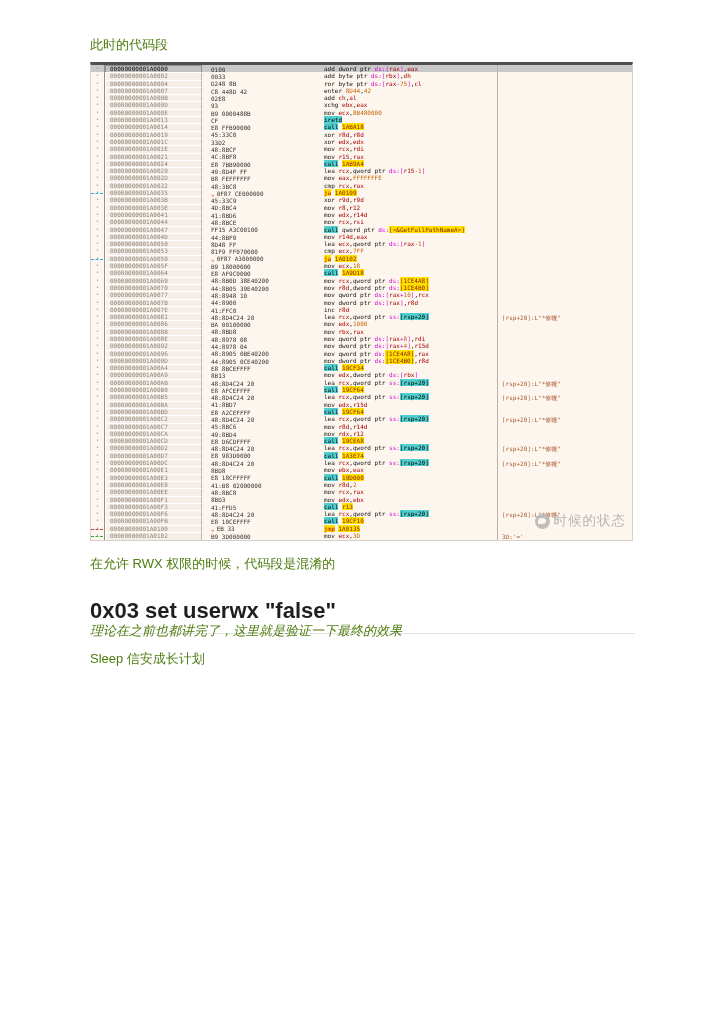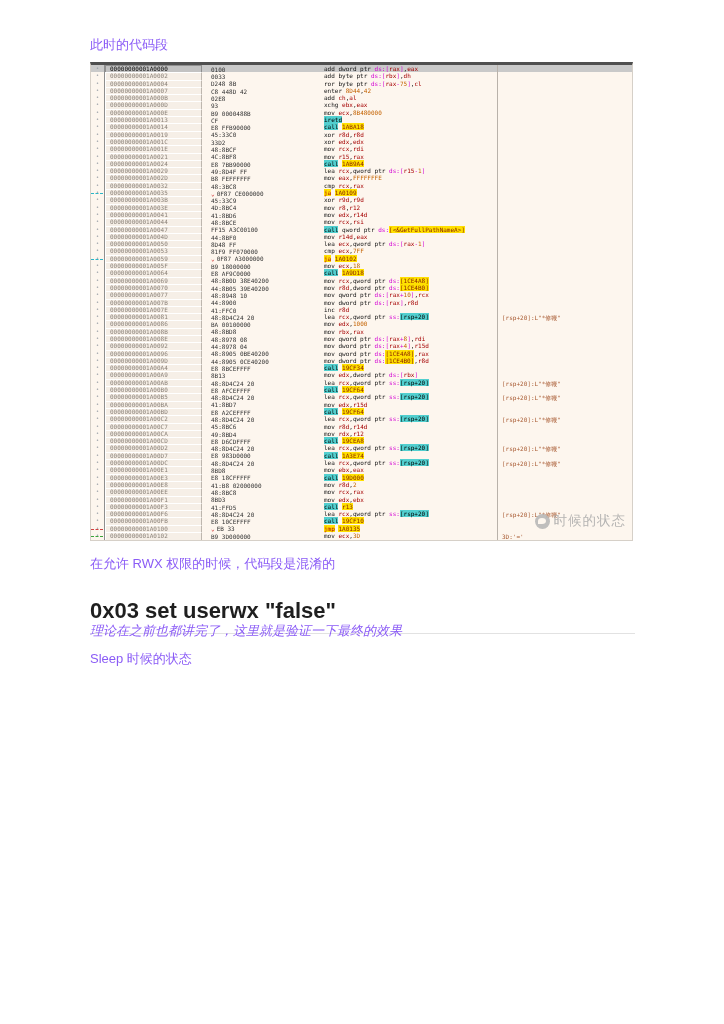--- a/index.html
+++ b/index.html
@@ -1,18 +1,18 @@
 <!DOCTYPE html>
 <html><head>
 <meta charset="utf-8">
 <style>
   html,body{margin:0;padding:0;background:#ffffff;}
   body{width:724px;height:1024px;position:relative;font-family:"Liberation Sans","DejaVu Sans",sans-serif;color:#3d3d3d;}
   .content{position:absolute;left:90px;top:0;width:545px;}
-  .para{font-size:13px;line-height:18px;color:#8b5cf6;}
+  .para{font-size:13px;line-height:18px;color:#4d7c0f;}
   .para-top{position:absolute;top:36px;left:0;}
   .shot{position:absolute;top:62px;left:0;width:543px;height:479px;background:#fdf6ee;border:1px solid #d6d0c8;border-top:3px solid #4f4f4f;box-sizing:border-box;overflow:hidden;}
   .disasm{font-family:"DejaVu Sans Mono",monospace;font-size:6px;line-height:7.3px;white-space:pre;color:#141414;}
   .drow{display:grid;grid-template-columns:14px 97px 119px 177px auto;height:7.3px;align-items:center;}
   .drow.sel{background:#c9c9c9;}
   .c-gut{position:relative;height:100%;border-right:1px solid #8f8f8f;color:#939aa3;font-size:5px;text-align:center;line-height:7.3px;}
   .c-gut .ar{position:absolute;left:0;top:50%;width:12px;border-top:1px dashed #29b6c8;}
   .c-gut .ar.rd{border-top-color:#d04040;}
   .c-gut .ar.gr{border-top-color:#3aa43a;}
   .c-addr{color:#8a8178;padding-left:4px;background:#f6efe7;border:1px solid;border-color:#ffffff #bdb6ae #bdb6ae #ffffff;height:100%;box-sizing:border-box;line-height:6.8px;}
@@ -46,14 +46,14 @@
     <div class="disasm" id="disasm"><div class="drow sel"><span class="c-gut">•</span><span class="c-addr">00000000001A0000</span><span class="c-bytes">0100</span><span class="c-ins">add dword ptr <span class="t-pun">ds</span><span class="t-pun">:</span><span class="t-pun">[</span><span class="t-reg">rax</span><span class="t-pun">]</span>,<span class="t-reg">eax</span></span><span class="c-com"></span></div><div class="drow"><span class="c-gut">•</span><span class="c-addr">00000000001A0002</span><span class="c-bytes">0033</span><span class="c-ins">add byte ptr <span class="t-pun">ds</span><span class="t-pun">:</span><span class="t-pun">[</span><span class="t-reg">rbx</span><span class="t-pun">]</span>,<span class="t-reg">dh</span></span><span class="c-com"></span></div><div class="drow"><span class="c-gut">•</span><span class="c-addr">00000000001A0004</span><span class="c-bytes">D248 8B</span><span class="c-ins">ror byte ptr <span class="t-pun">ds</span><span class="t-pun">:</span><span class="t-pun">[</span><span class="t-reg">rax</span><span class="t-pun">-</span><span class="t-num">75</span><span class="t-pun">]</span>,<span class="t-reg">cl</span></span><span class="c-com"></span></div><div class="drow"><span class="c-gut">•</span><span class="c-addr">00000000001A0007</span><span class="c-bytes">C8 448D 42</span><span class="c-ins">enter <span class="t-num">8D44</span>,<span class="t-num">42</span></span><span class="c-com"></span></div><div class="drow"><span class="c-gut">•</span><span class="c-addr">00000000001A000B</span><span class="c-bytes">02E8</span><span class="c-ins">add <span class="t-reg">ch</span>,<span class="t-reg">al</span></span><span class="c-com"></span></div><div class="drow"><span class="c-gut">•</span><span class="c-addr">00000000001A000D</span><span class="c-bytes">93</span><span class="c-ins">xchg <span class="t-reg">ebx</span>,<span class="t-reg">eax</span></span><span class="c-com"></span></div><div class="drow"><span class="c-gut">•</span><span class="c-addr">00000000001A000E</span><span class="c-bytes">B9 0000488B</span><span class="c-ins">mov <span class="t-reg">ecx</span>,<span class="t-num">8B480000</span></span><span class="c-com"></span></div><div class="drow"><span class="c-gut">•</span><span class="c-addr">00000000001A0013</span><span class="c-bytes">CF</span><span class="c-ins"><span class="m-call">iretd</span></span><span class="c-com"></span></div><div class="drow"><span class="c-gut">•</span><span class="c-addr">00000000001A0014</span><span class="c-bytes">E8 FFB90000</span><span class="c-ins"><span class="m-call">call</span> <span class="t-yb">1ABA18</span></span><span class="c-com"></span></div><div class="drow"><span class="c-gut">•</span><span class="c-addr">00000000001A0019</span><span class="c-bytes">45:33C0</span><span class="c-ins">xor <span class="t-reg">r8d</span>,<span class="t-reg">r8d</span></span><span class="c-com"></span></div><div class="drow"><span class="c-gut">•</span><span class="c-addr">00000000001A001C</span><span class="c-bytes">33D2</span><span class="c-ins">xor <span class="t-reg">edx</span>,<span class="t-reg">edx</span></span><span class="c-com"></span></div><div class="drow"><span class="c-gut">•</span><span class="c-addr">00000000001A001E</span><span class="c-bytes">48:8BCF</span><span class="c-ins">mov <span class="t-reg">rcx</span>,<span class="t-reg">rdi</span></span><span class="c-com"></span></div><div class="drow"><span class="c-gut">•</span><span class="c-addr">00000000001A0021</span><span class="c-bytes">4C:8BF8</span><span class="c-ins">mov <span class="t-reg">r15</span>,<span class="t-reg">rax</span></span><span class="c-com"></span></div><div class="drow"><span class="c-gut">•</span><span class="c-addr">00000000001A0024</span><span class="c-bytes">E8 7BB90000</span><span class="c-ins"><span class="m-call">call</span> <span class="t-yb">1AB9A4</span></span><span class="c-com"></span></div><div class="drow"><span class="c-gut">•</span><span class="c-addr">00000000001A0029</span><span class="c-bytes">49:8D4F FF</span><span class="c-ins">lea <span class="t-reg">rcx</span>,qword ptr <span class="t-pun">ds</span><span class="t-pun">:</span><span class="t-pun">[</span><span class="t-reg">r15</span><span class="t-pun">-</span><span class="t-num">1</span><span class="t-pun">]</span></span><span class="c-com"></span></div><div class="drow"><span class="c-gut">•</span><span class="c-addr">00000000001A002D</span><span class="c-bytes">B8 FEFFFFFF</span><span class="c-ins">mov <span class="t-reg">eax</span>,<span class="t-num">FFFFFFFE</span></span><span class="c-com"></span></div><div class="drow"><span class="c-gut">•</span><span class="c-addr">00000000001A0032</span><span class="c-bytes">48:3BC8</span><span class="c-ins">cmp <span class="t-reg">rcx</span>,<span class="t-reg">rax</span></span><span class="c-com"></span></div><div class="drow"><span class="c-gut"><i class="ar"></i>•</span><span class="c-addr">00000000001A0035</span><span class="c-bytes"><span class="jd">⌄</span>0F87 CE000000</span><span class="c-ins"><span class="m-jmp">ja</span> <span class="t-yb">1A0109</span></span><span class="c-com"></span></div><div class="drow"><span class="c-gut">•</span><span class="c-addr">00000000001A003B</span><span class="c-bytes">45:33C9</span><span class="c-ins">xor <span class="t-reg">r9d</span>,<span class="t-reg">r9d</span></span><span class="c-com"></span></div><div class="drow"><span class="c-gut">•</span><span class="c-addr">00000000001A003E</span><span class="c-bytes">4D:8BC4</span><span class="c-ins">mov <span class="t-reg">r8</span>,<span class="t-reg">r12</span></span><span class="c-com"></span></div><div class="drow"><span class="c-gut">•</span><span class="c-addr">00000000001A0041</span><span class="c-bytes">41:8BD6</span><span class="c-ins">mov <span class="t-reg">edx</span>,<span class="t-reg">r14d</span></span><span class="c-com"></span></div><div class="drow"><span class="c-gut">•</span><span class="c-addr">00000000001A0044</span><span class="c-bytes">48:8BCE</span><span class="c-ins">mov <span class="t-reg">rcx</span>,<span class="t-reg">rsi</span></span><span class="c-com"></span></div><div class="drow"><span class="c-gut">•</span><span class="c-addr">00000000001A0047</span><span class="c-bytes">FF15 A3C00100</span><span class="c-ins"><span class="m-call">call</span> qword ptr <span class="t-pun">ds</span><span class="t-pun">:</span><span class="t-yb">[&lt;&amp;GetFullPathNameA&gt;]</span></span><span class="c-com"></span></div><div class="drow"><span class="c-gut">•</span><span class="c-addr">00000000001A004D</span><span class="c-bytes">44:8BF0</span><span class="c-ins">mov <span class="t-reg">r14d</span>,<span class="t-reg">eax</span></span><span class="c-com"></span></div><div class="drow"><span class="c-gut">•</span><span class="c-addr">00000000001A0050</span><span class="c-bytes">8D48 FF</span><span class="c-ins">lea <span class="t-reg">ecx</span>,qword ptr <span class="t-pun">ds</span><span class="t-pun">:</span><span class="t-pun">[</span><span class="t-reg">rax</span><span class="t-pun">-</span><span class="t-num">1</span><span class="t-pun">]</span></span><span class="c-com"></span></div><div class="drow"><span class="c-gut">•</span><span class="c-addr">00000000001A0053</span><span class="c-bytes">81F9 FF070000</span><span class="c-ins">cmp <span class="t-reg">ecx</span>,<span class="t-num">7FF</span></span><span class="c-com"></span></div><div class="drow"><span class="c-gut"><i class="ar"></i>•</span><span class="c-addr">00000000001A0059</span><span class="c-bytes"><span class="jd">⌄</span>0F87 A3000000</span><span class="c-ins"><span class="m-jmp">ja</span> <span class="t-yb">1A0102</span></span><span class="c-com"></span></div><div class="drow"><span class="c-gut">•</span><span class="c-addr">00000000001A005F</span><span class="c-bytes">B9 18000000</span><span class="c-ins">mov <span class="t-reg">ecx</span>,<span class="t-num">18</span></span><span class="c-com"></span></div><div class="drow"><span class="c-gut">•</span><span class="c-addr">00000000001A0064</span><span class="c-bytes">E8 AF9C0000</span><span class="c-ins"><span class="m-call">call</span> <span class="t-yb">1A9D18</span></span><span class="c-com"></span></div><div class="drow"><span class="c-gut">•</span><span class="c-addr">00000000001A0069</span><span class="c-bytes">48:8B0D 38E40200</span><span class="c-ins">mov <span class="t-reg">rcx</span>,qword ptr <span class="t-pun">ds</span><span class="t-pun">:</span><span class="t-yb">[1CE4A8]</span></span><span class="c-com"></span></div><div class="drow"><span class="c-gut">•</span><span class="c-addr">00000000001A0070</span><span class="c-bytes">44:8B05 39E40200</span><span class="c-ins">mov <span class="t-reg">r8d</span>,dword ptr <span class="t-pun">ds</span><span class="t-pun">:</span><span class="t-yb">[1CE4B0]</span></span><span class="c-com"></span></div><div class="drow"><span class="c-gut">•</span><span class="c-addr">00000000001A0077</span><span class="c-bytes">48:8948 10</span><span class="c-ins">mov qword ptr <span class="t-pun">ds</span><span class="t-pun">:</span><span class="t-pun">[</span><span class="t-reg">rax</span><span class="t-pun">+</span><span class="t-num">10</span><span class="t-pun">]</span>,<span class="t-reg">rcx</span></span><span class="c-com"></span></div><div class="drow"><span class="c-gut">•</span><span class="c-addr">00000000001A007B</span><span class="c-bytes">44:8900</span><span class="c-ins">mov dword ptr <span class="t-pun">ds</span><span class="t-pun">:</span><span class="t-pun">[</span><span class="t-reg">rax</span><span class="t-pun">]</span>,<span class="t-reg">r8d</span></span><span class="c-com"></span></div><div class="drow"><span class="c-gut">•</span><span class="c-addr">00000000001A007E</span><span class="c-bytes">41:FFC0</span><span class="c-ins">inc <span class="t-reg">r8d</span></span><span class="c-com"></span></div><div class="drow"><span class="c-gut">•</span><span class="c-addr">00000000001A0081</span><span class="c-bytes">48:8D4C24 20</span><span class="c-ins">lea <span class="t-reg">rcx</span>,qword ptr <span class="t-pun">ss</span><span class="t-pun">:</span><span class="t-cyb">[rsp+20]</span></span><span class="c-com">[rsp+20]:L"*修鞭"</span></div><div class="drow"><span class="c-gut">•</span><span class="c-addr">00000000001A0086</span><span class="c-bytes">BA 00100000</span><span class="c-ins">mov <span class="t-reg">edx</span>,<span class="t-num">1000</span></span><span class="c-com"></span></div><div class="drow"><span class="c-gut">•</span><span class="c-addr">00000000001A008B</span><span class="c-bytes">48:8BD8</span><span class="c-ins">mov <span class="t-reg">rbx</span>,<span class="t-reg">rax</span></span><span class="c-com"></span></div><div class="drow"><span class="c-gut">•</span><span class="c-addr">00000000001A008E</span><span class="c-bytes">48:8978 08</span><span class="c-ins">mov qword ptr <span class="t-pun">ds</span><span class="t-pun">:</span><span class="t-pun">[</span><span class="t-reg">rax</span><span class="t-pun">+</span><span class="t-num">8</span><span class="t-pun">]</span>,<span class="t-reg">rdi</span></span><span class="c-com"></span></div><div class="drow"><span class="c-gut">•</span><span class="c-addr">00000000001A0092</span><span class="c-bytes">44:8978 04</span><span class="c-ins">mov dword ptr <span class="t-pun">ds</span><span class="t-pun">:</span><span class="t-pun">[</span><span class="t-reg">rax</span><span class="t-pun">+</span><span class="t-num">4</span><span class="t-pun">]</span>,<span class="t-reg">r15d</span></span><span class="c-com"></span></div><div class="drow"><span class="c-gut">•</span><span class="c-addr">00000000001A0096</span><span class="c-bytes">48:8905 0BE40200</span><span class="c-ins">mov qword ptr <span class="t-pun">ds</span><span class="t-pun">:</span><span class="t-yb">[1CE4A8]</span>,<span class="t-reg">rax</span></span><span class="c-com"></span></div><div class="drow"><span class="c-gut">•</span><span class="c-addr">00000000001A009D</span><span class="c-bytes">44:8905 0CE40200</span><span class="c-ins">mov dword ptr <span class="t-pun">ds</span><span class="t-pun">:</span><span class="t-yb">[1CE4B0]</span>,<span class="t-reg">r8d</span></span><span class="c-com"></span></div><div class="drow"><span class="c-gut">•</span><span class="c-addr">00000000001A00A4</span><span class="c-bytes">E8 8BCEFFFF</span><span class="c-ins"><span class="m-call">call</span> <span class="t-yb">19CF34</span></span><span class="c-com"></span></div><div class="drow"><span class="c-gut">•</span><span class="c-addr">00000000001A00A9</span><span class="c-bytes">8B13</span><span class="c-ins">mov <span class="t-reg">edx</span>,dword ptr <span class="t-pun">ds</span><span class="t-pun">:</span><span class="t-pun">[</span><span class="t-reg">rbx</span><span class="t-pun">]</span></span><span class="c-com"></span></div><div class="drow"><span class="c-gut">•</span><span class="c-addr">00000000001A00AB</span><span class="c-bytes">48:8D4C24 20</span><span class="c-ins">lea <span class="t-reg">rcx</span>,qword ptr <span class="t-pun">ss</span><span class="t-pun">:</span><span class="t-cyb">[rsp+20]</span></span><span class="c-com">[rsp+20]:L"*修鞭"</span></div><div class="drow"><span class="c-gut">•</span><span class="c-addr">00000000001A00B0</span><span class="c-bytes">E8 AFCEFFFF</span><span class="c-ins"><span class="m-call">call</span> <span class="t-yb">19CF64</span></span><span class="c-com"></span></div><div class="drow"><span class="c-gut">•</span><span class="c-addr">00000000001A00B5</span><span class="c-bytes">48:8D4C24 20</span><span class="c-ins">lea <span class="t-reg">rcx</span>,qword ptr <span class="t-pun">ss</span><span class="t-pun">:</span><span class="t-cyb">[rsp+20]</span></span><span class="c-com">[rsp+20]:L"*修鞭"</span></div><div class="drow"><span class="c-gut">•</span><span class="c-addr">00000000001A00BA</span><span class="c-bytes">41:8BD7</span><span class="c-ins">mov <span class="t-reg">edx</span>,<span class="t-reg">r15d</span></span><span class="c-com"></span></div><div class="drow"><span class="c-gut">•</span><span class="c-addr">00000000001A00BD</span><span class="c-bytes">E8 A2CEFFFF</span><span class="c-ins"><span class="m-call">call</span> <span class="t-yb">19CF64</span></span><span class="c-com"></span></div><div class="drow"><span class="c-gut">•</span><span class="c-addr">00000000001A00C2</span><span class="c-bytes">48:8D4C24 20</span><span class="c-ins">lea <span class="t-reg">rcx</span>,qword ptr <span class="t-pun">ss</span><span class="t-pun">:</span><span class="t-cyb">[rsp+20]</span></span><span class="c-com">[rsp+20]:L"*修鞭"</span></div><div class="drow"><span class="c-gut">•</span><span class="c-addr">00000000001A00C7</span><span class="c-bytes">45:8BC6</span><span class="c-ins">mov <span class="t-reg">r8d</span>,<span class="t-reg">r14d</span></span><span class="c-com"></span></div><div class="drow"><span class="c-gut">•</span><span class="c-addr">00000000001A00CA</span><span class="c-bytes">49:8BD4</span><span class="c-ins">mov <span class="t-reg">rdx</span>,<span class="t-reg">r12</span></span><span class="c-com"></span></div><div class="drow"><span class="c-gut">•</span><span class="c-addr">00000000001A00CD</span><span class="c-bytes">E8 D6CDFFFF</span><span class="c-ins"><span class="m-call">call</span> <span class="t-yb">19CEA8</span></span><span class="c-com"></span></div><div class="drow"><span class="c-gut">•</span><span class="c-addr">00000000001A00D2</span><span class="c-bytes">48:8D4C24 20</span><span class="c-ins">lea <span class="t-reg">rcx</span>,qword ptr <span class="t-pun">ss</span><span class="t-pun">:</span><span class="t-cyb">[rsp+20]</span></span><span class="c-com">[rsp+20]:L"*修鞭"</span></div><div class="drow"><span class="c-gut">•</span><span class="c-addr">00000000001A00D7</span><span class="c-bytes">E8 983D0000</span><span class="c-ins"><span class="m-call">call</span> <span class="t-yb">1A3E74</span></span><span class="c-com"></span></div><div class="drow"><span class="c-gut">•</span><span class="c-addr">00000000001A00DC</span><span class="c-bytes">48:8D4C24 20</span><span class="c-ins">lea <span class="t-reg">rcx</span>,qword ptr <span class="t-pun">ss</span><span class="t-pun">:</span><span class="t-cyb">[rsp+20]</span></span><span class="c-com">[rsp+20]:L"*修鞭"</span></div><div class="drow"><span class="c-gut">•</span><span class="c-addr">00000000001A00E1</span><span class="c-bytes">8BD8</span><span class="c-ins">mov <span class="t-reg">ebx</span>,<span class="t-reg">eax</span></span><span class="c-com"></span></div><div class="drow"><span class="c-gut">•</span><span class="c-addr">00000000001A00E3</span><span class="c-bytes">E8 18CFFFFF</span><span class="c-ins"><span class="m-call">call</span> <span class="t-yb">19D000</span></span><span class="c-com"></span></div><div class="drow"><span class="c-gut">•</span><span class="c-addr">00000000001A00E8</span><span class="c-bytes">41:B8 02000000</span><span class="c-ins">mov <span class="t-reg">r8d</span>,<span class="t-num">2</span></span><span class="c-com"></span></div><div class="drow"><span class="c-gut">•</span><span class="c-addr">00000000001A00EE</span><span class="c-bytes">48:8BC8</span><span class="c-ins">mov <span class="t-reg">rcx</span>,<span class="t-reg">rax</span></span><span class="c-com"></span></div><div class="drow"><span class="c-gut">•</span><span class="c-addr">00000000001A00F1</span><span class="c-bytes">8BD3</span><span class="c-ins">mov <span class="t-reg">edx</span>,<span class="t-reg">ebx</span></span><span class="c-com"></span></div><div class="drow"><span class="c-gut">•</span><span class="c-addr">00000000001A00F3</span><span class="c-bytes">41:FFD5</span><span class="c-ins"><span class="m-call">call</span> <span class="t-yb">r13</span></span><span class="c-com"></span></div><div class="drow"><span class="c-gut">•</span><span class="c-addr">00000000001A00F6</span><span class="c-bytes">48:8D4C24 20</span><span class="c-ins">lea <span class="t-reg">rcx</span>,qword ptr <span class="t-pun">ss</span><span class="t-pun">:</span><span class="t-cyb">[rsp+20]</span></span><span class="c-com">[rsp+20]:L"*修鞭"</span></div><div class="drow"><span class="c-gut">•</span><span class="c-addr">00000000001A00FB</span><span class="c-bytes">E8 10CEFFFF</span><span class="c-ins"><span class="m-call">call</span> <span class="t-yb">19CF10</span></span><span class="c-com"></span></div><div class="drow"><span class="c-gut"><i class="ar rd"></i>•</span><span class="c-addr">00000000001A0100</span><span class="c-bytes"><span class="jd">⌄</span>EB 33</span><span class="c-ins"><span class="m-jmp">jmp</span> <span class="t-yb">1A0135</span></span><span class="c-com"></span></div><div class="drow"><span class="c-gut"><i class="ar gr"></i>•</span><span class="c-addr">00000000001A0102</span><span class="c-bytes">B9 3D000000</span><span class="c-ins">mov <span class="t-reg">ecx</span>,<span class="t-num">3D</span></span><span class="c-com">3D:'='</span></div></div>
     <div class="watermark">
       <span class="wm-logo"></span>
       <span>时候的状态</span>
     </div>
   </div>
 
   <div class="para para-after">在允许 RWX 权限的时候，代码段是混淆的</div>
   <h2 class="h2">0x03 set userwx "false"</h2>
   <div class="para para1">理论在之前也都讲完了，这里就是验证一下最终的效果</div>
-  <div class="para para2">Sleep 时候的状态</div>
+  <div class="para para2">Sleep 信安成长计划</div>
 </div>
 
 </body></html>

